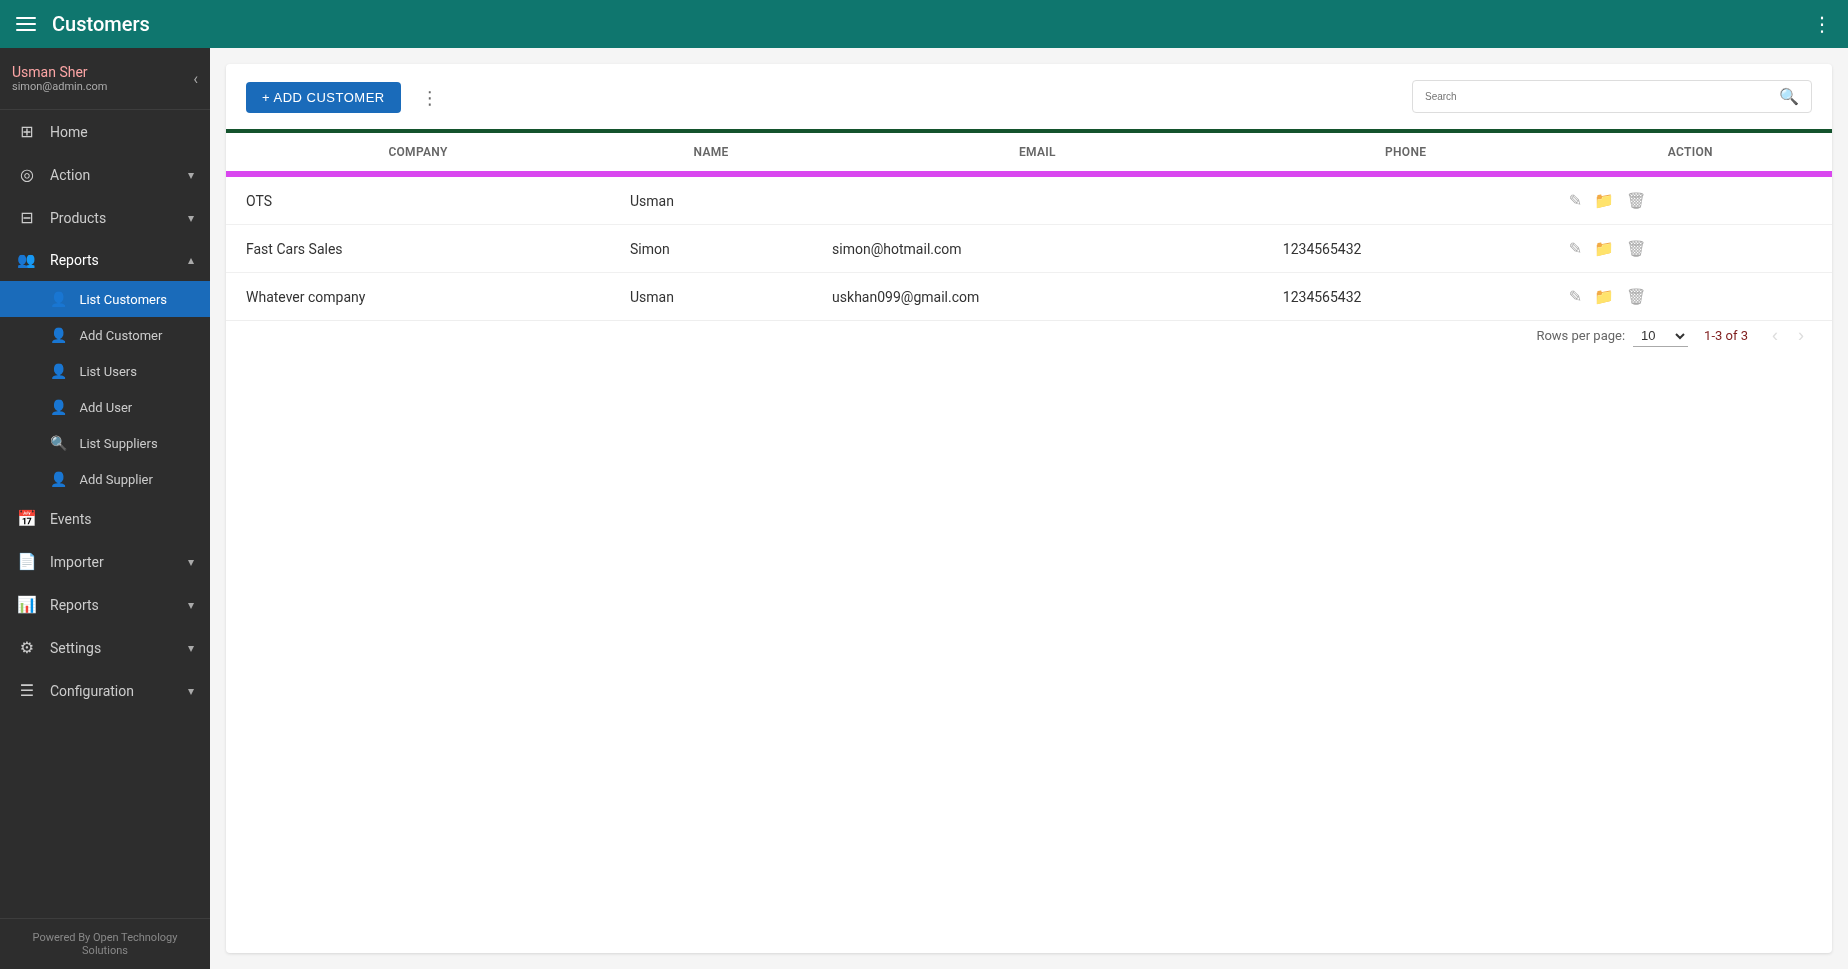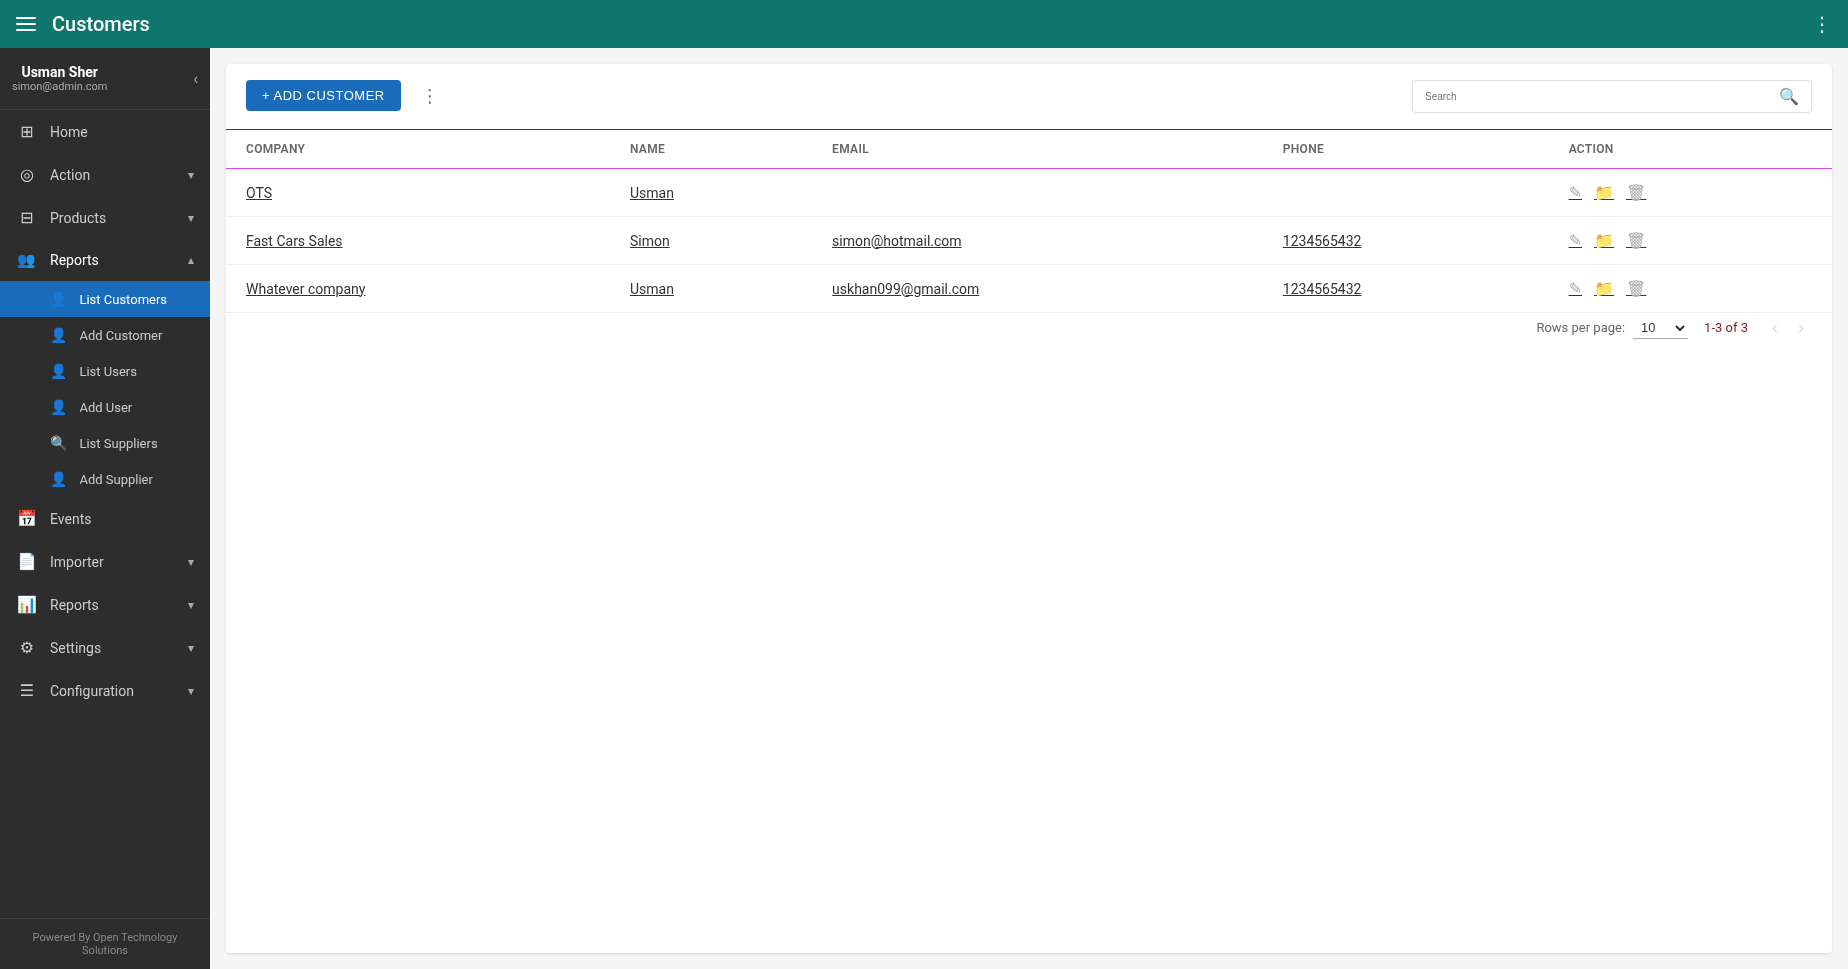--- a/index.html
+++ b/index.html
@@ -38,21 +38,21 @@
     }
 
     .sidebar-user {
       padding: 16px 12px;
       display: flex;
       align-items: center;
       justify-content: space-between;
       border-bottom: 1px solid #3d3d3d;
     }
     .sidebar-user-info { display: flex; flex-direction: column; }
-    .sidebar-username { color: #ffffff; font-size: 14px; font-weight: 700; text-align: center; }
+    .sidebar-username { color: #fca5a5; font-size: 14px; font-weight: 400; }
     .sidebar-email { font-size: 11px; color: #aaa; }
     .collapse-btn { color: #aaa; cursor: pointer; font-size: 16px; }
 
     .sidebar-nav { flex: 1; }
     .nav-item {
       display: flex;
       align-items: center;
       padding: 12px 16px;
       cursor: pointer;
       color: #ccc;
@@ -96,23 +96,23 @@
       background: white;
       margin: 16px;
       border-radius: 4px;
       box-shadow: 0 1px 3px rgba(0,0,0,0.12);
       flex: 1;
     }
 
     .panel-header {
       padding: 16px 20px;
       display: flex;
-      align-items: flex-start;
+      align-items: flex-end;
       justify-content: space-between;
-      border-bottom: 1px solid #14532d;
+      border-bottom: 4px solid #14532d;
     }
 
     .panel-header-left { display: flex; align-items: center; gap: 12px; }
 
     .add-btn {
       background: #1a6bba;
       color: white;
       border: none;
       padding: 8px 16px;
       border-radius: 4px;
@@ -152,35 +152,34 @@
       background: transparent;
     }
     .search-icon { color: #aaa; font-size: 16px; }
 
     
     .data-table {
       width: 100%;
       border-collapse: collapse;
     }
     .data-table th {
-      text-align: left;
+      text-align: center;
       padding: 12px 20px;
       font-size: 12px;
       font-weight: 600;
       color: #666;
-      border-bottom: 1px solid #d946ef;
+      border-bottom: 6px solid #d946ef;
       text-transform: uppercase;
       letter-spacing: 0.3px;
     }
     .data-table td {
       padding: 14px 20px;
       font-size: 14px;
       color: #333;
       border-bottom: 1px solid #f0f0f0;
-      text-decoration: underline;
     }
     .data-table tr:last-child td { border-bottom: none; }
 
     .action-icons { display: flex; align-items: center; gap: 12px; }
     .action-icon { cursor: pointer; color: #aaa; font-size: 16px; }
 
     
     .pagination {
       display: flex;
       align-items: center;

